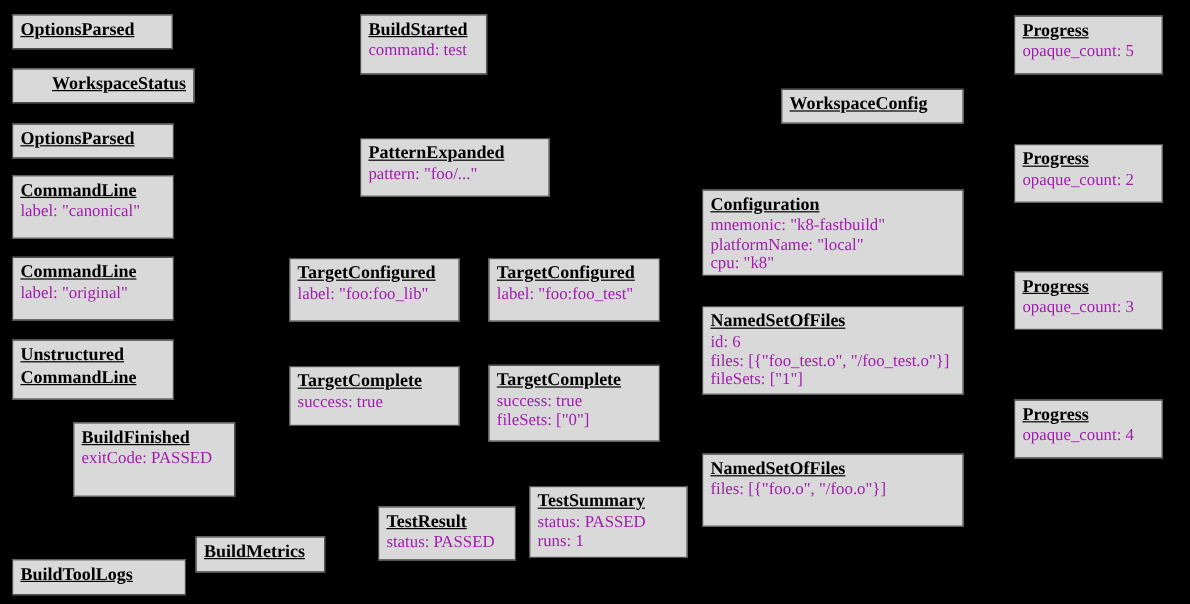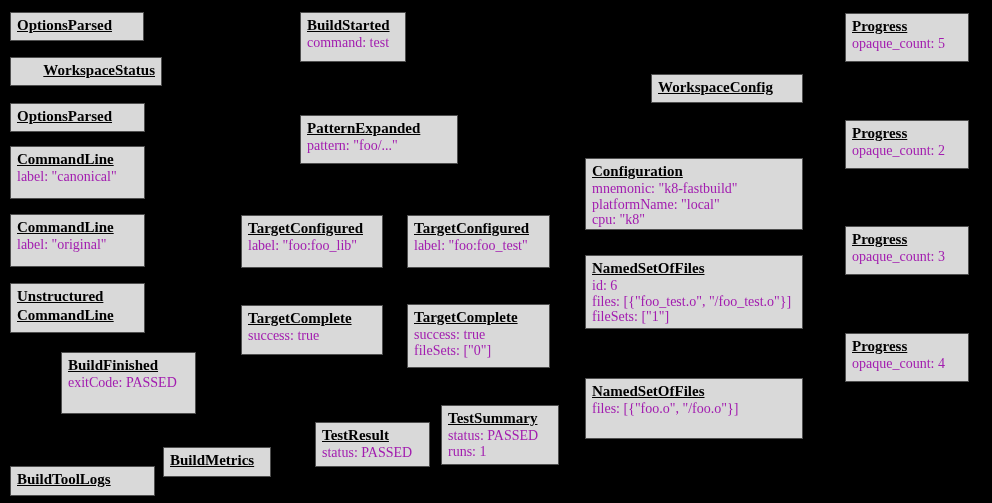--- a/index.html
+++ b/index.html
@@ -111,21 +111,21 @@
     <div class="box-title">TargetConfigured</div>
     <div class="box-line">label: "foo:foo_test"</div>
   </div>
 
   <div class="box" style="left:407px; top:304px; width:143px; height:64px;">
     <div class="box-title">TargetComplete</div>
     <div class="box-line">success: true</div>
     <div class="box-line">fileSets: ["0"]</div>
   </div>
 
-  <div class="box" style="left:441px; top:405px; width:118px; height:60px;">
+  <div class="box" style="left:441px; top:405px; width:132px; height:60px;">
     <div class="box-title">TestSummary</div>
     <div class="box-line">status: PASSED</div>
     <div class="box-line">runs: 1</div>
   </div>
 
   <div class="box" style="left:651px; top:74px; width:152px; height:29px;">
     <div class="box-title">WorkspaceConfig</div>
   </div>
 
   <div class="box" style="left:585px; top:158px; width:218px; height:72px;">

